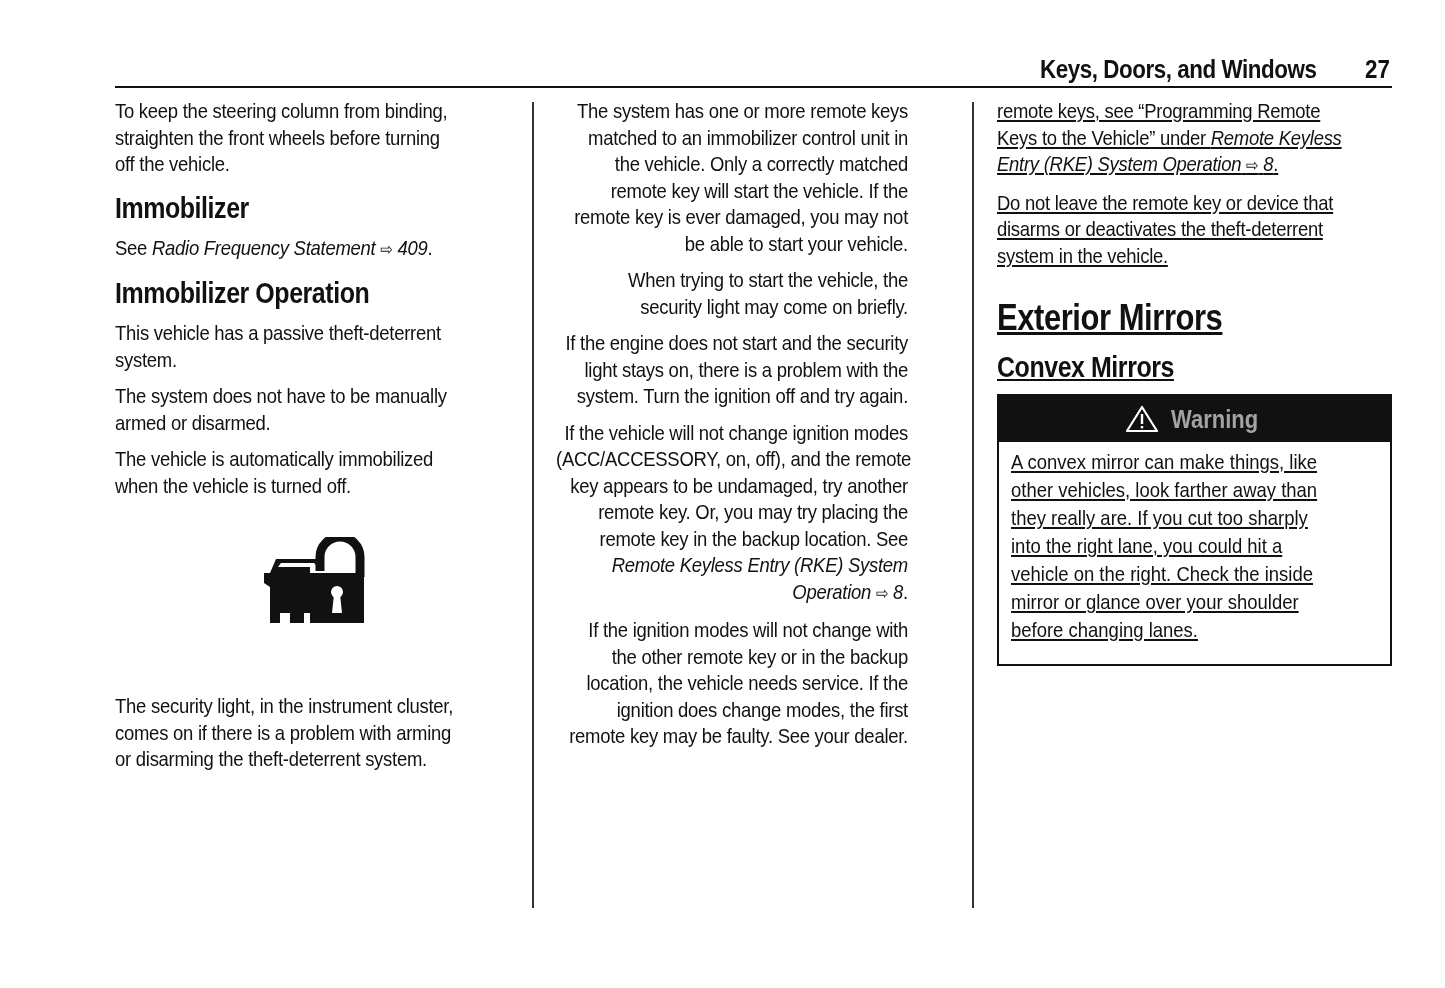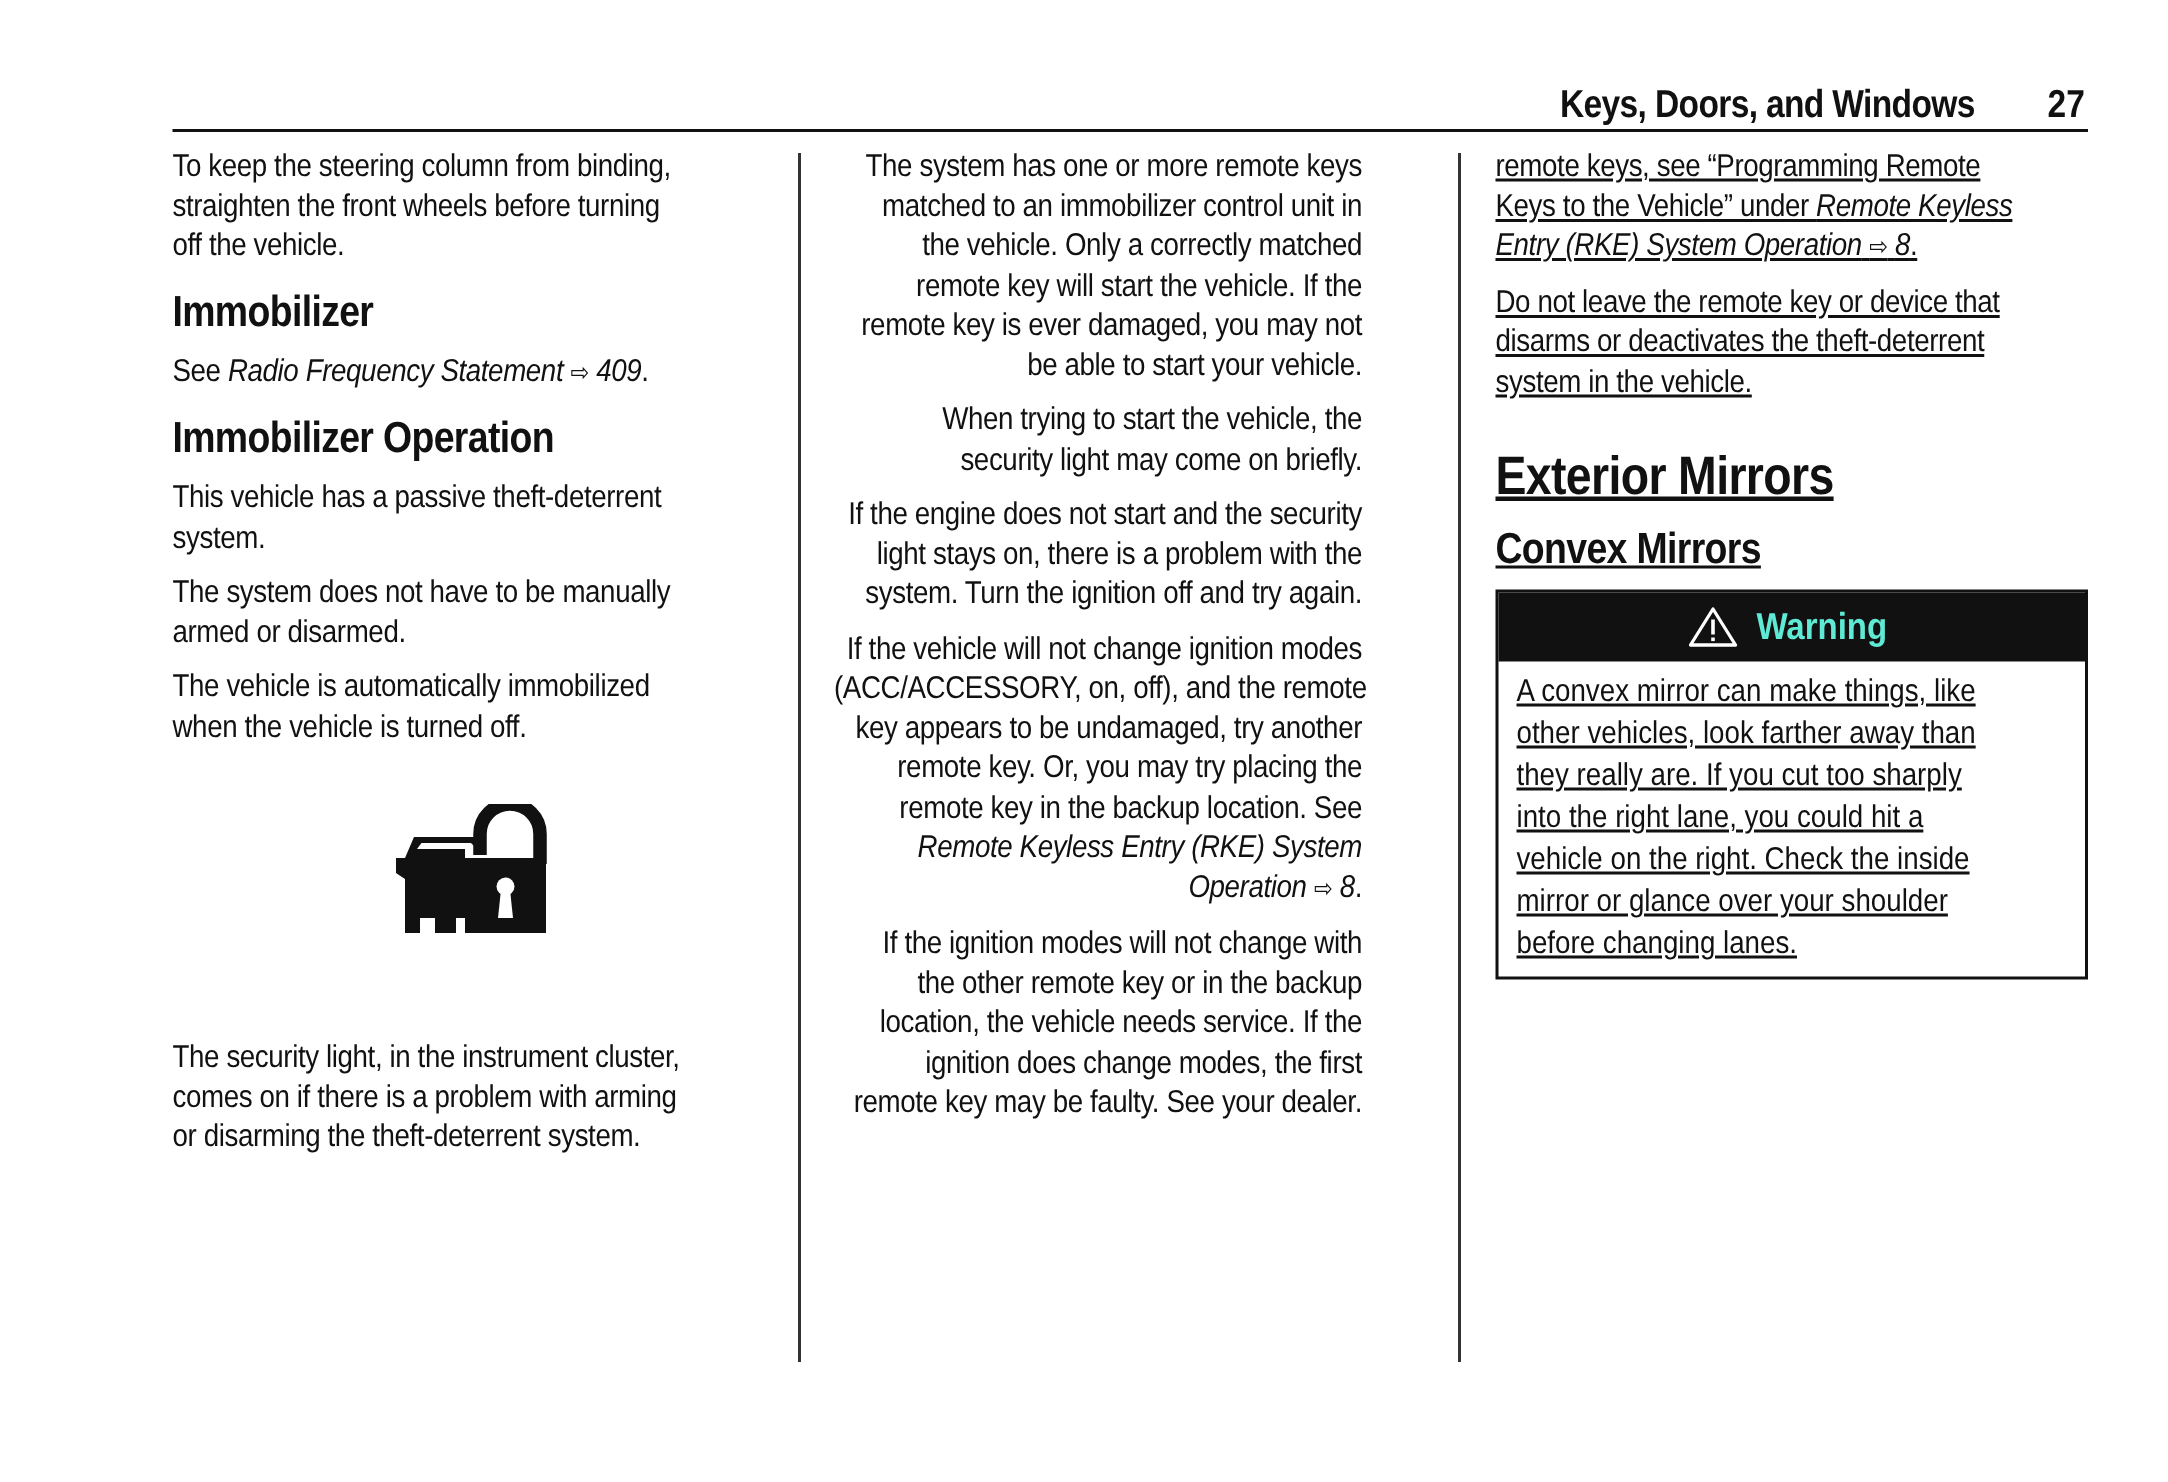--- a/index.html
+++ b/index.html
@@ -23,24 +23,24 @@
   .line { display:block; white-space:nowrap; transform:scaleX(0.88); transform-origin:left; font-size:21px; line-height:26.5px; }
   i { font-style:italic; }
   h2 { margin:14px 0 10px 0; font-size:29px; font-weight:bold; white-space:nowrap;
        transform:scaleX(0.86); transform-origin:left; letter-spacing:-0.5px; }
   h1 { margin:28px 0 12px 0; font-size:36px; font-weight:bold; white-space:nowrap;
        transform:scaleX(0.86); transform-origin:left; letter-spacing:-0.5px; }
   .arrow { font-style:normal; font-size:17px; }
   .icon-wrap { width:400px; height:160px; position:relative; margin:16px 0 18px 0; }
   .icon-wrap svg { position:absolute; left:145px; top:22px; }
   .warning { border:2px solid #111; margin-top:6px; margin-bottom:16px; }
-  .warning-head { background:#111; color:#5eead4; height:46px; display:flex; align-items:center;
+  .warning-head { background:#111; color:#a3a3a3; height:46px; display:flex; align-items:center;
                   justify-content:center; font-size:25px; font-weight:bold; }
   .warning-head span { display:inline-block; transform:scaleX(0.88); }
-  .warning-body { padding:6px 12px 8px 12px; }
+  .warning-body { padding:6px 12px 20px 12px; }
   .warning-body .line { line-height:28px; }
 </style>
 </head>
 <body>
 
 <div class="header">
   <span class="header-title">Keys, Doors, and Windows</span>
   <span class="header-page">27</span>
 </div>
 

